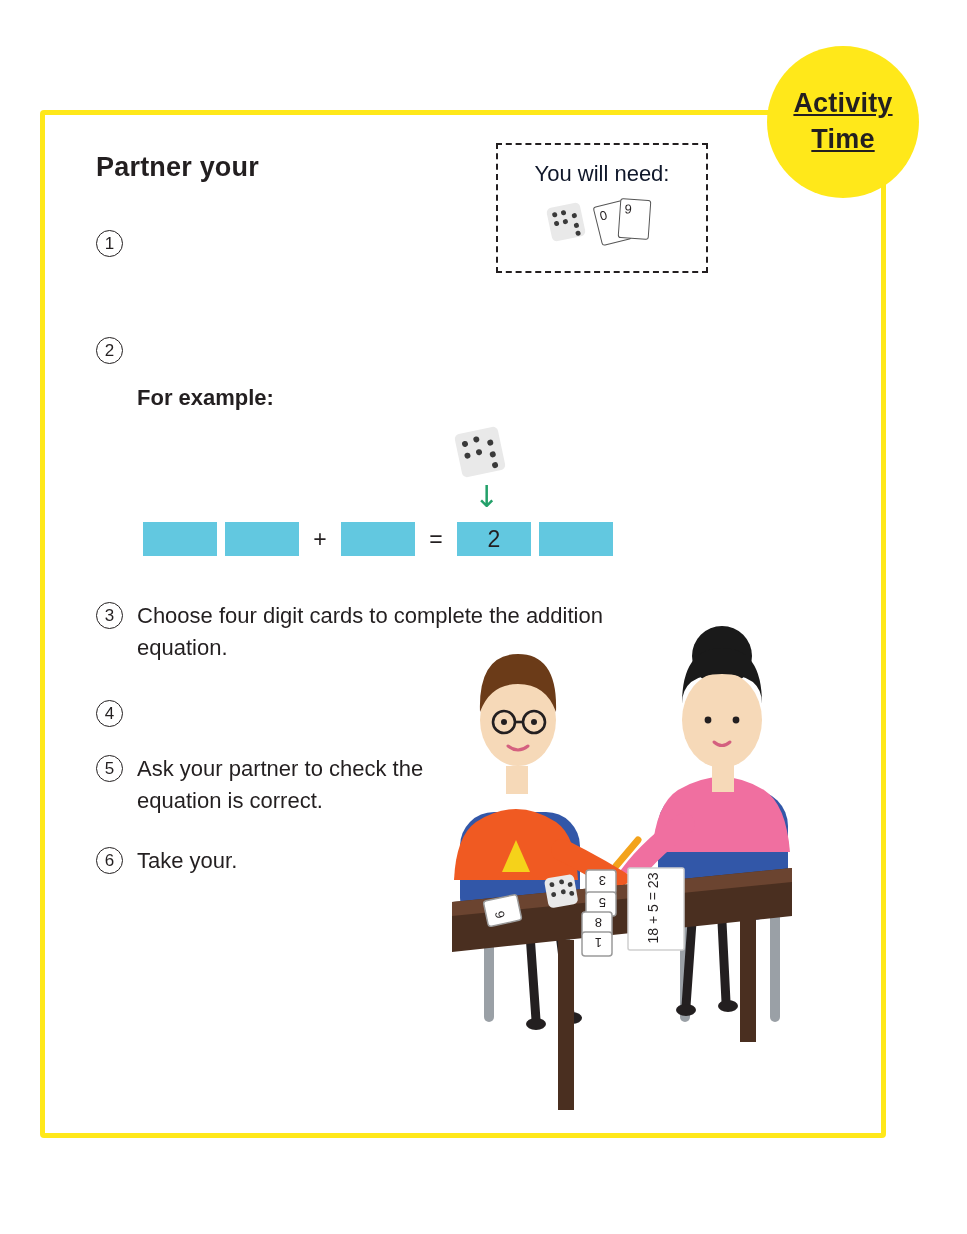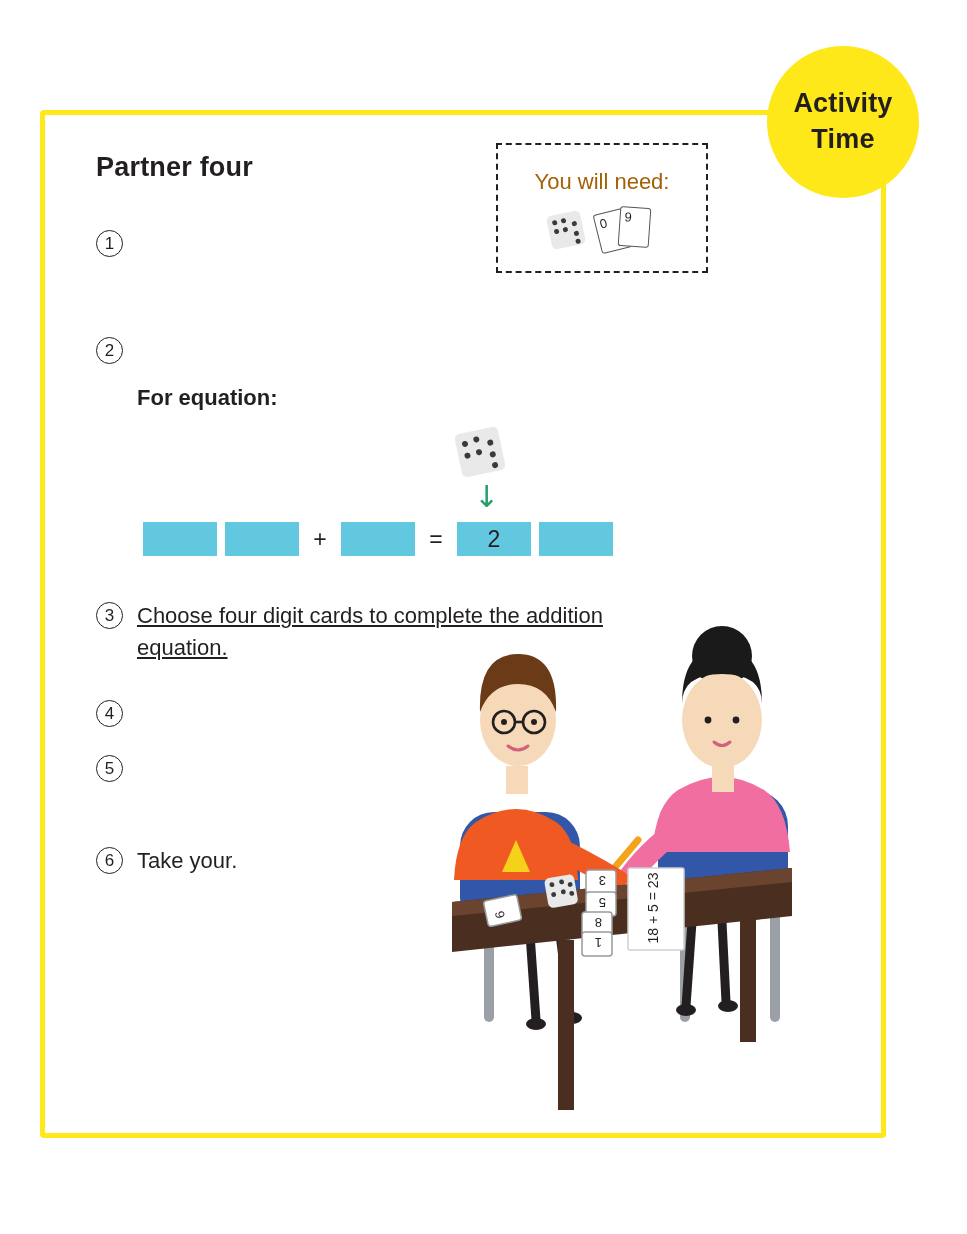--- a/index.html
+++ b/index.html
@@ -45,20 +45,21 @@
     text-align: center;
     z-index: 5;
   }
   .badge span {
     display: block;
     font-weight: bold;
     font-size: 27px;
     line-height: 1.32;
     color: #231f20;
     letter-spacing: 0.2px;
+    text-decoration: underline;
   }
 
   
   .heading {
     position: absolute;
     left: 96px;
     top: 152px;
     font-size: 27px;
     font-weight: bold;
     letter-spacing: 0.2px;
@@ -69,23 +70,23 @@
     position: absolute;
     left: 496px;
     top: 143px;
     width: 212px;
     height: 130px;
     border: 2px dashed #231f20;
     box-sizing: border-box;
     text-align: center;
   }
   .need-box .need-label {
-    margin-top: 24px;
+    margin-top: 16px;
     font-size: 22px;
-    color: #a16207;
+    color: #0f172a;
   }
   .need-items {
     margin-top: 12px;
     display: flex;
     justify-content: center;
     align-items: flex-end;
     gap: 14px;
   }
 
   
@@ -212,21 +213,21 @@
 </head>
 <body>
 
 <div class="badge">
   <span>Activity</span>
   <span>Time</span>
 </div>
 
 <div class="card"></div>
 
-<div class="heading">Partner four</div>
+<div class="heading">Partner your</div>
 
 <div class="need-box">
   <div class="need-label">You will need:</div>
   <div class="need-items">
 
     <span class="die tilt" style="width:34px;height:34px;">
       <i class="pip" style="width:5px;height:5px;left:5px;top:5px;"></i>
       <i class="pip" style="width:5px;height:5px;left:14px;top:5px;"></i>
       <i class="pip" style="width:5px;height:5px;left:5px;top:14px;"></i>
       <i class="pip" style="width:5px;height:5px;left:14px;top:14px;"></i>
@@ -247,21 +248,21 @@
 </div>
 
 <div class="step" style="left:96px; top:228px; width:420px;">
   <div class="num">1</div>
 </div>
 
 <div class="step" style="left:96px; top:335px; width:520px;">
   <div class="num">2</div>
 </div>
 
-<div class="bold-line" style="left:137px; top:385px;">For equation:</div>
+<div class="bold-line" style="left:137px; top:385px;">For example:</div>
 
 <span class="die tilt ex-die" style="width:44px;height:44px;">
   <i class="pip" style="width:6px;height:6px;left:6px;top:8px;"></i>
   <i class="pip" style="width:6px;height:6px;left:18px;top:6px;"></i>
   <i class="pip" style="width:6px;height:6px;left:6px;top:20px;"></i>
   <i class="pip" style="width:6px;height:6px;left:18px;top:19px;"></i>
   <i class="pip" style="width:6px;height:6px;left:31px;top:12px;"></i>
   <i class="pip" style="width:6px;height:6px;left:31px;top:24px;"></i>
   <i class="pip" style="width:6px;height:6px;left:31px;top:35px;"></i>
 </span>
@@ -272,29 +273,30 @@
   <div class="eq-box"></div>
   <div class="eq-sym">+</div>
   <div class="eq-box"></div>
   <div class="eq-sym">=</div>
   <div class="eq-box filled">2</div>
   <div class="eq-box"></div>
 </div>
 
 <div class="step" style="left:96px; top:600px; width:510px;">
   <div class="num">3</div>
-  <div class="step-text" style="max-width:470px;text-decoration:underline;">Choose four digit cards to complete the addition equation.</div>
+  <div class="step-text" style="max-width:470px;">Choose four digit cards to complete the addition equation.</div>
 </div>
 
 <div class="step" style="left:96px; top:698px; width:430px;">
   <div class="num">4</div>
 </div>
 
 <div class="step" style="left:96px; top:753px; width:360px;">
   <div class="num">5</div>
+  <div class="step-text" style="max-width:320px;">Ask your partner to check the equation is correct.</div>
 </div>
 
 <div class="step" style="left:96px; top:845px; width:360px;">
   <div class="num">6</div>
   <div class="step-text">Take your.</div>
 </div>
 
 <div class="illus">
   <svg viewBox="0 0 400 510" width="400" height="510" xmlns="http://www.w3.org/2000/svg">
 

